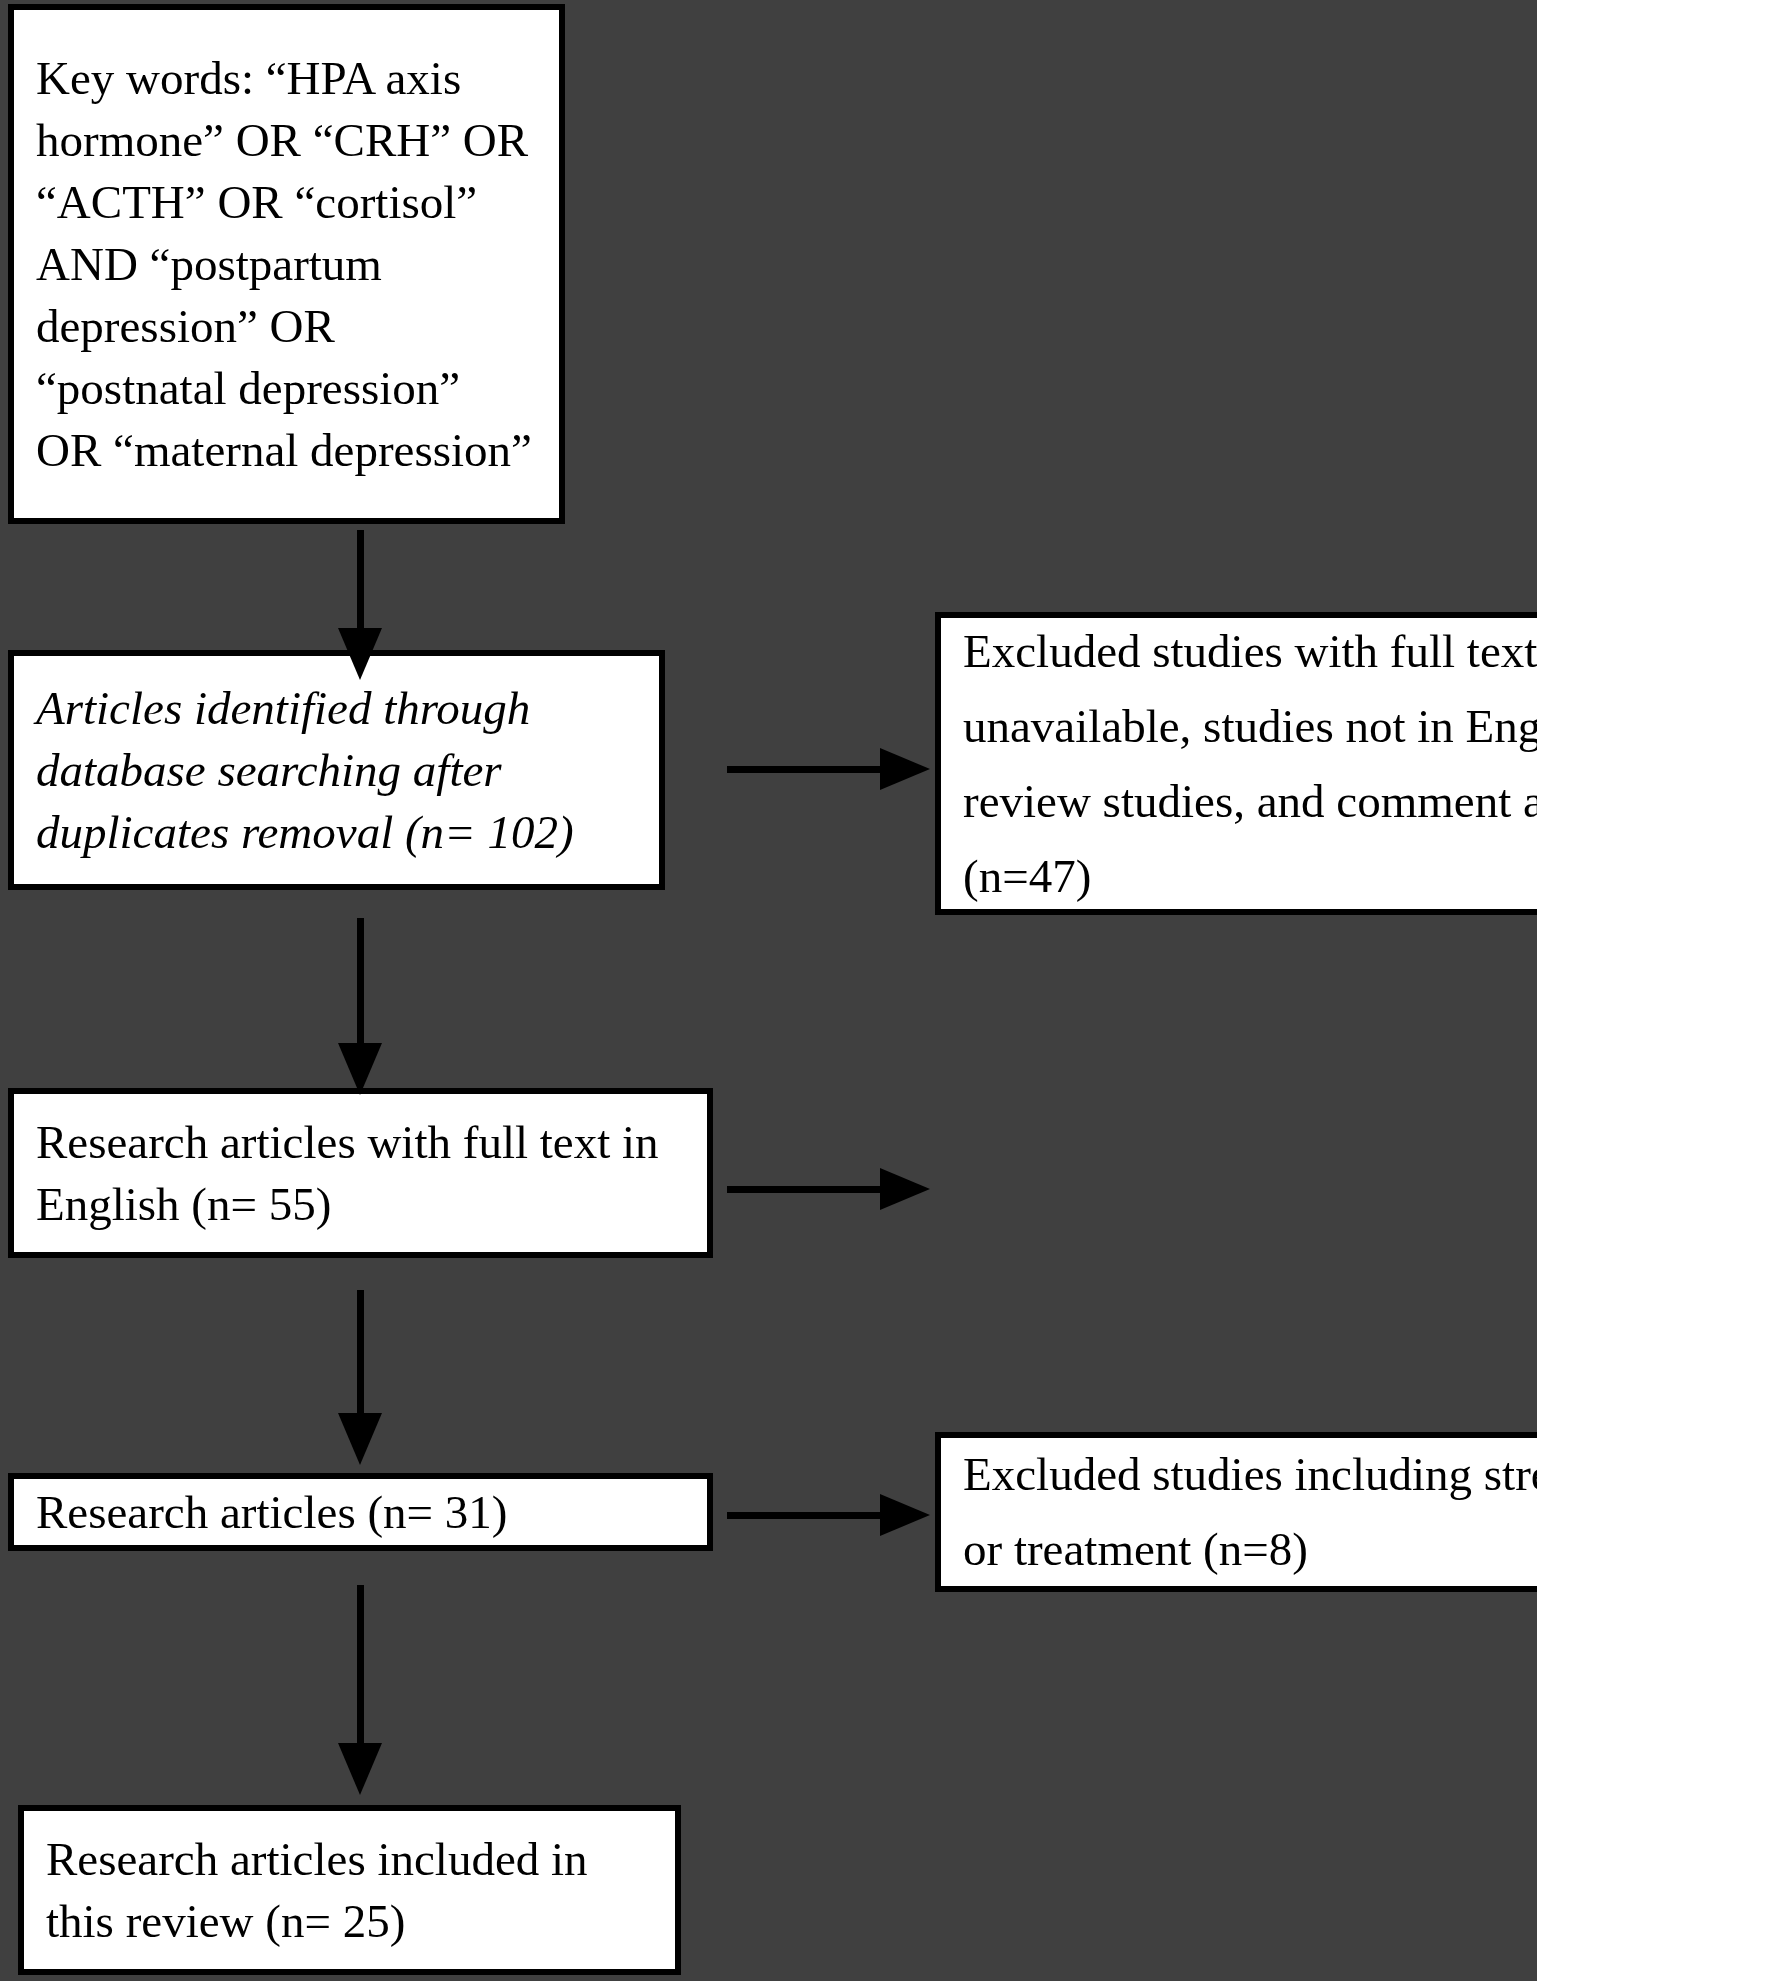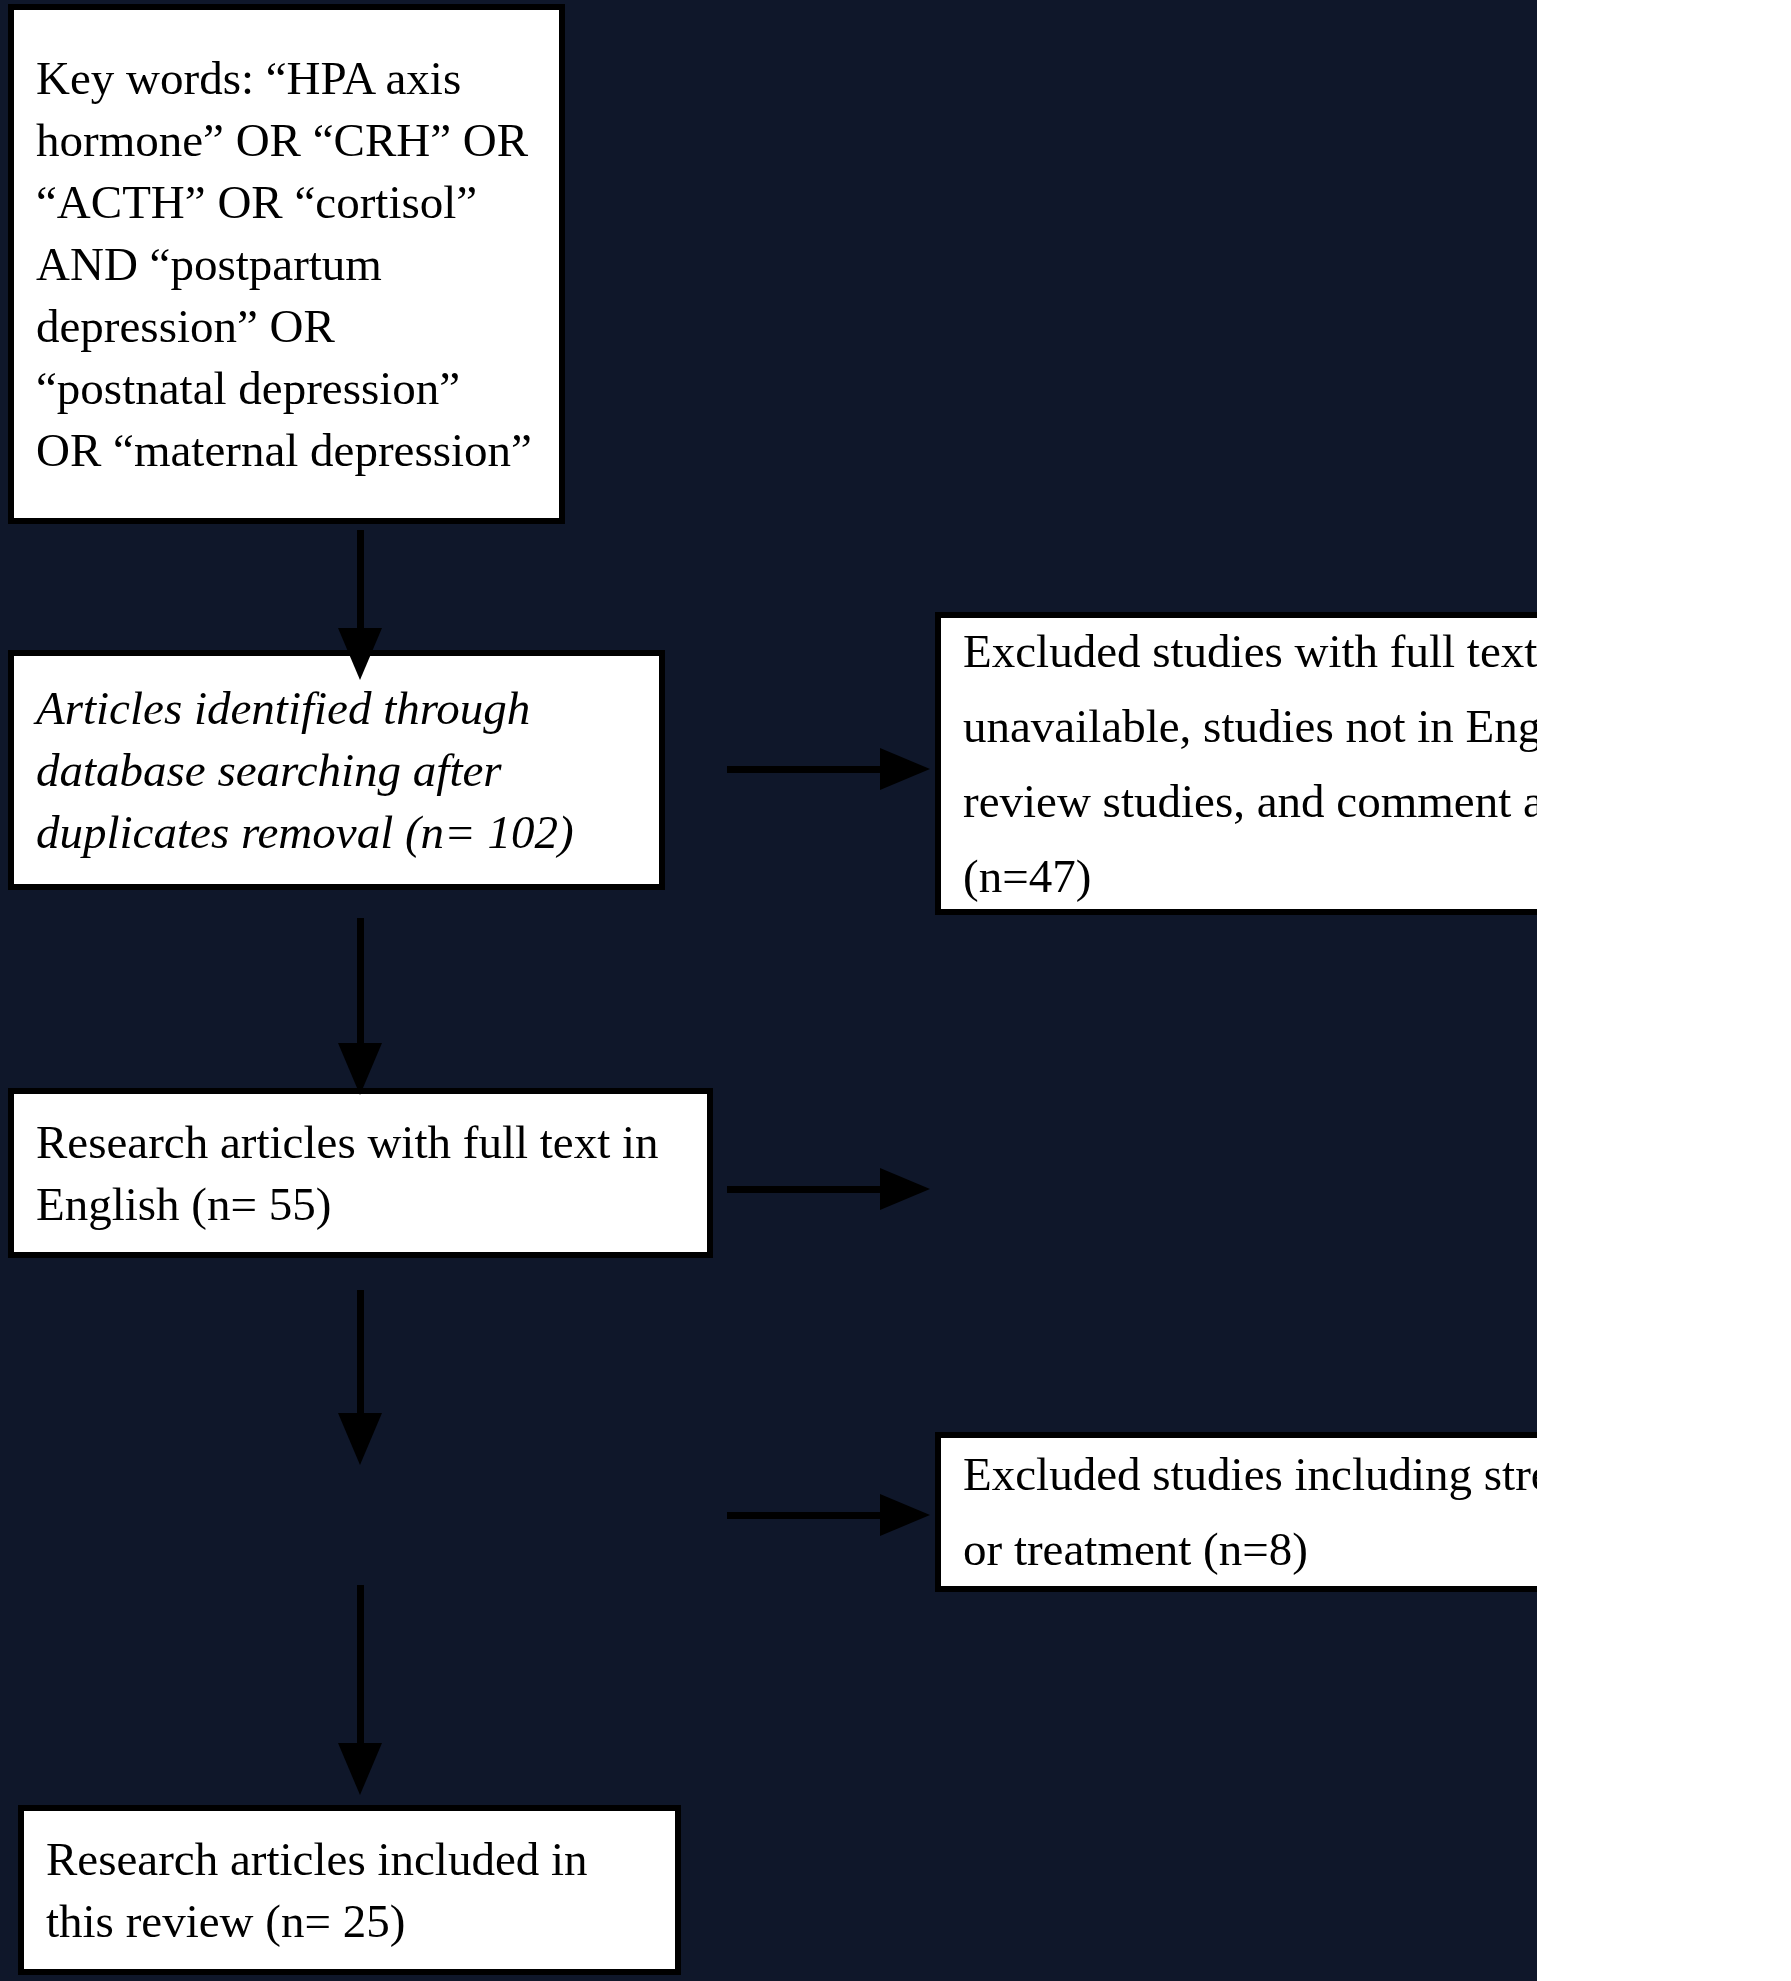--- a/index.html
+++ b/index.html
@@ -4,21 +4,21 @@
 <style>
   html, body {
     margin: 0;
     padding: 0;
     background: #ffffff;
   }
   #canvas {
     position: relative;
     width: 1537px;
     height: 1981px;
-    background: #0f172a;
+    background: #404040;
     overflow: hidden;
     font-family: "Liberation Serif", "DejaVu Serif", serif;
     color: #000000;
   }
   .flow-box {
     position: absolute;
     box-sizing: border-box;
     border: 6px solid #000000;
     background: #ffffff;
     display: flex;
@@ -96,20 +96,23 @@
   </div>
 
   <div class="flow-box" id="box-identified">
     <span class="box-text fs-main">Articles identified through database searching after duplicates removal (n= 102)</span>
   </div>
 
   <div class="flow-box" id="box-fulltext">
     <span class="box-text fs-main">Research articles with full text in English (n= 55)</span>
   </div>
 
+  <div class="flow-box" id="box-research">
+    <span class="box-text fs-main">Research articles (n= 31)</span>
+  </div>
 
   <div class="flow-box" id="box-included">
     <span class="box-text fs-main">Research articles included in this review (n= 25)</span>
   </div>
 
   <div class="flow-box" id="box-excluded-1">
     <span class="box-text fs-excluded">Excluded studies with full text unavailable, studies not in English, review studies, and comment articles  (n=47)</span>
   </div>
 
 

